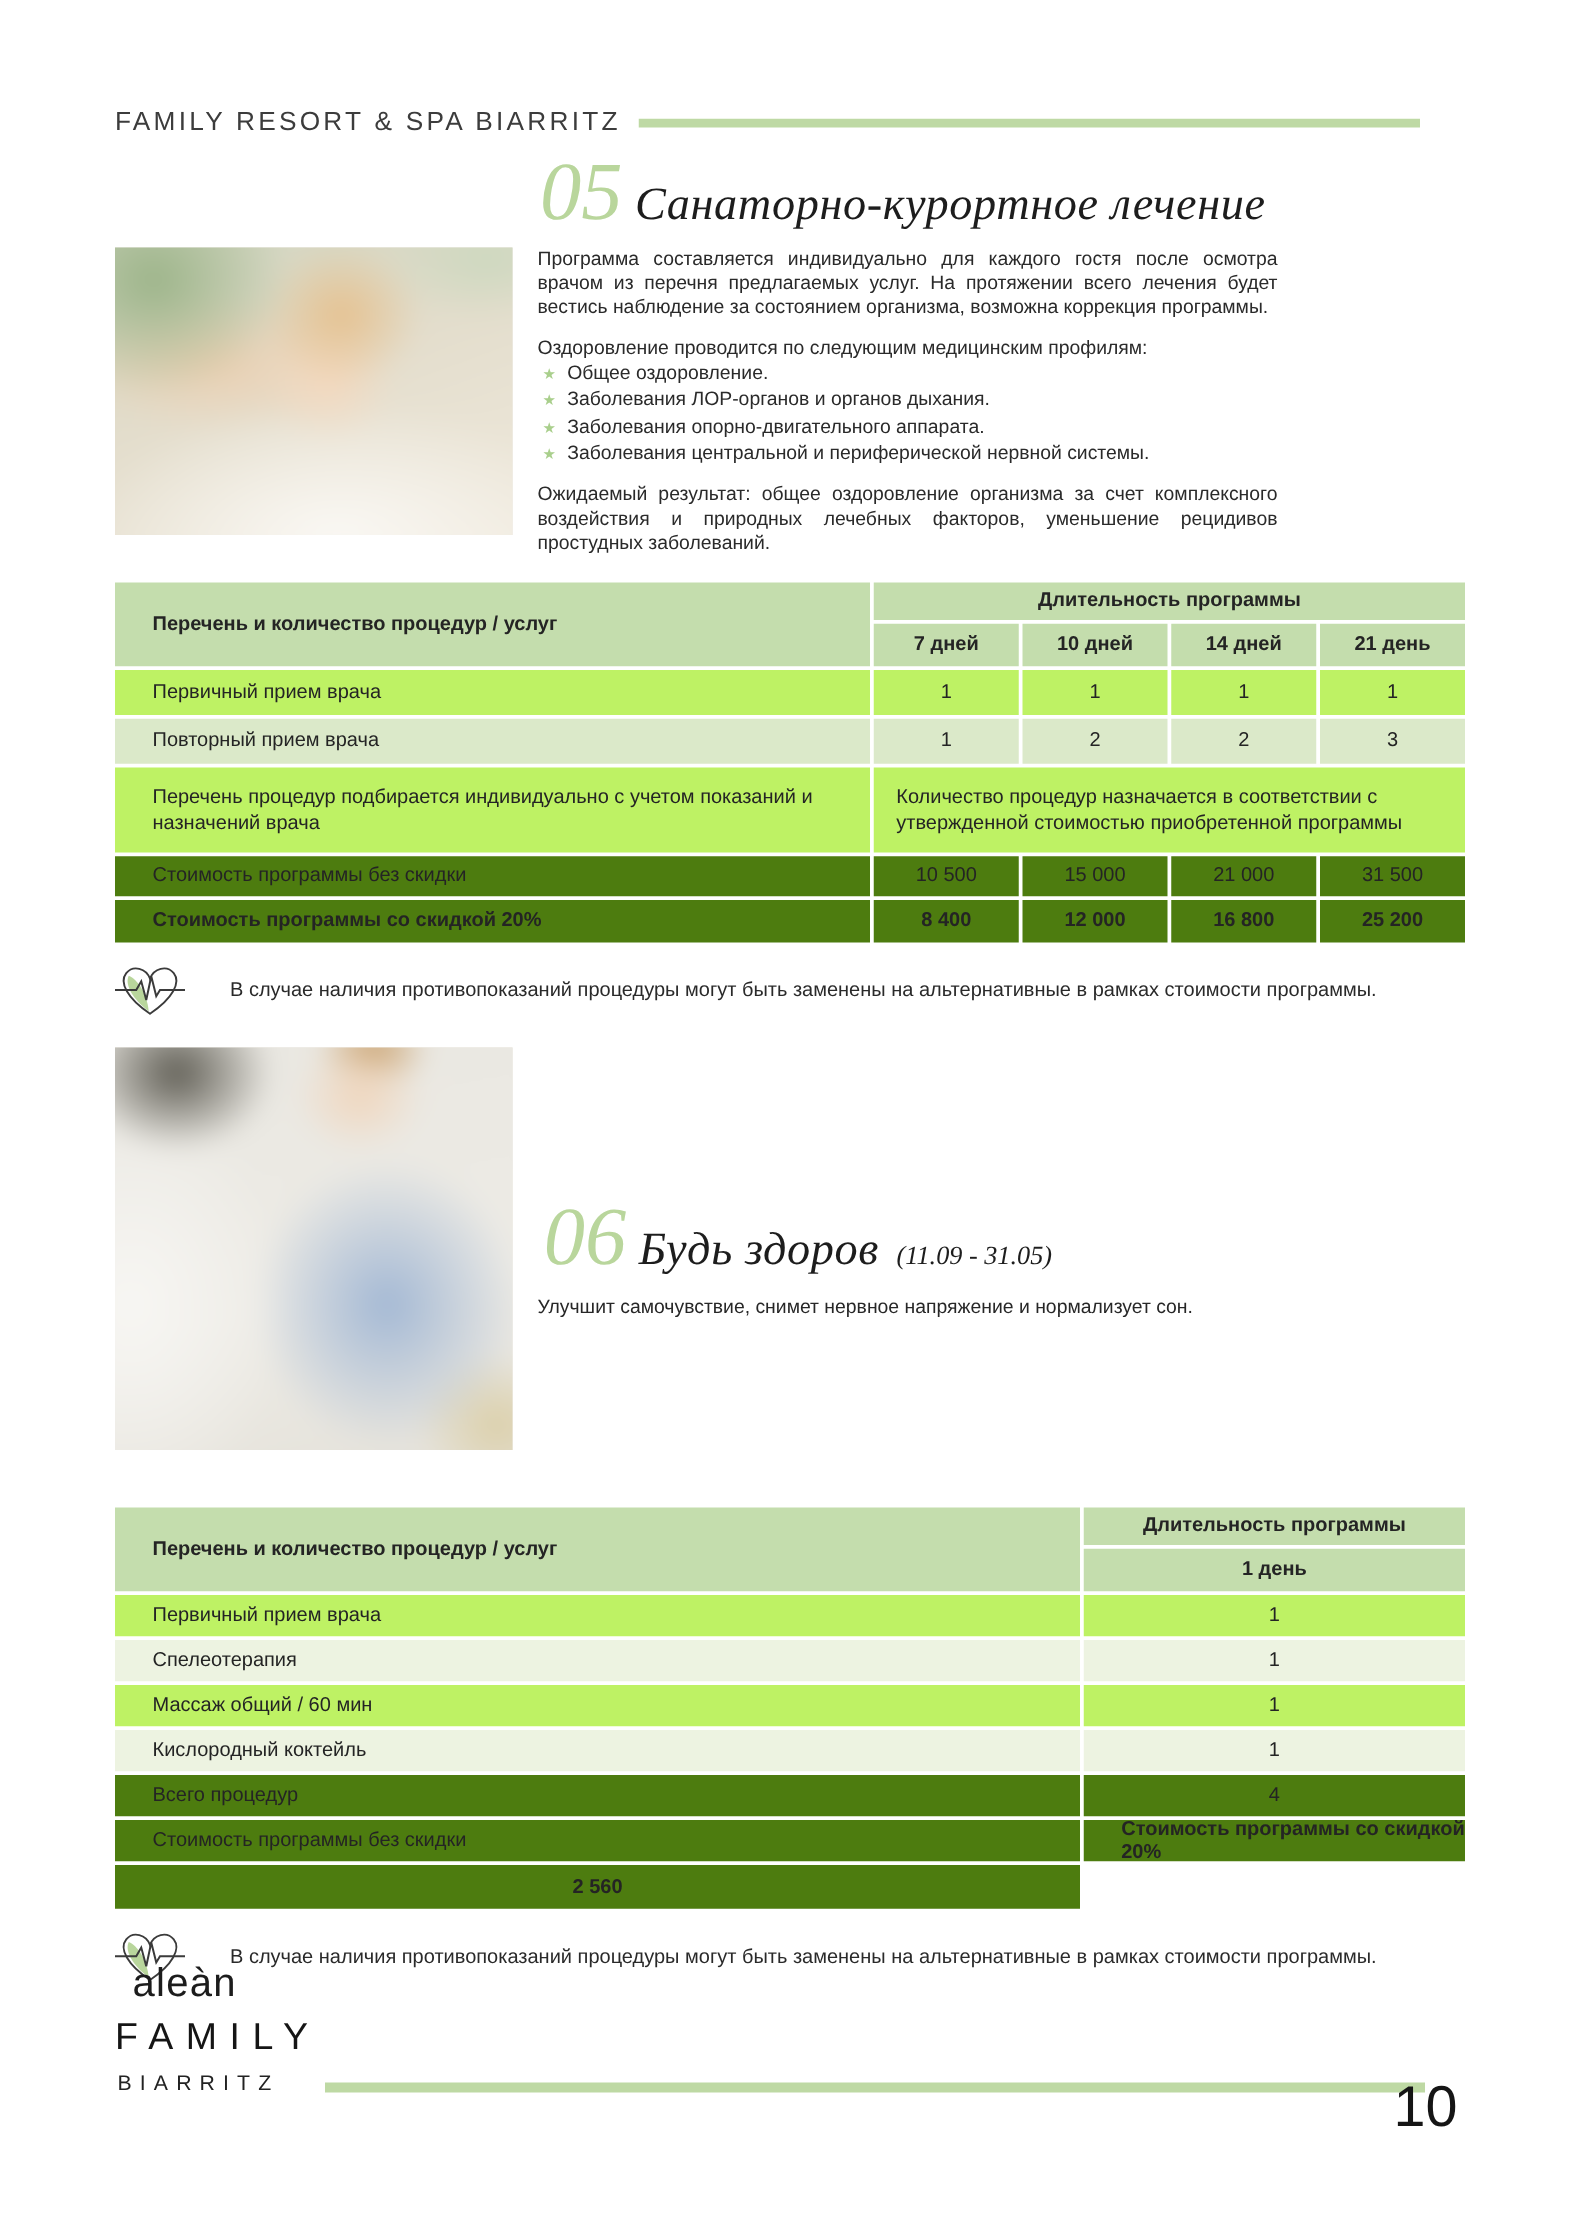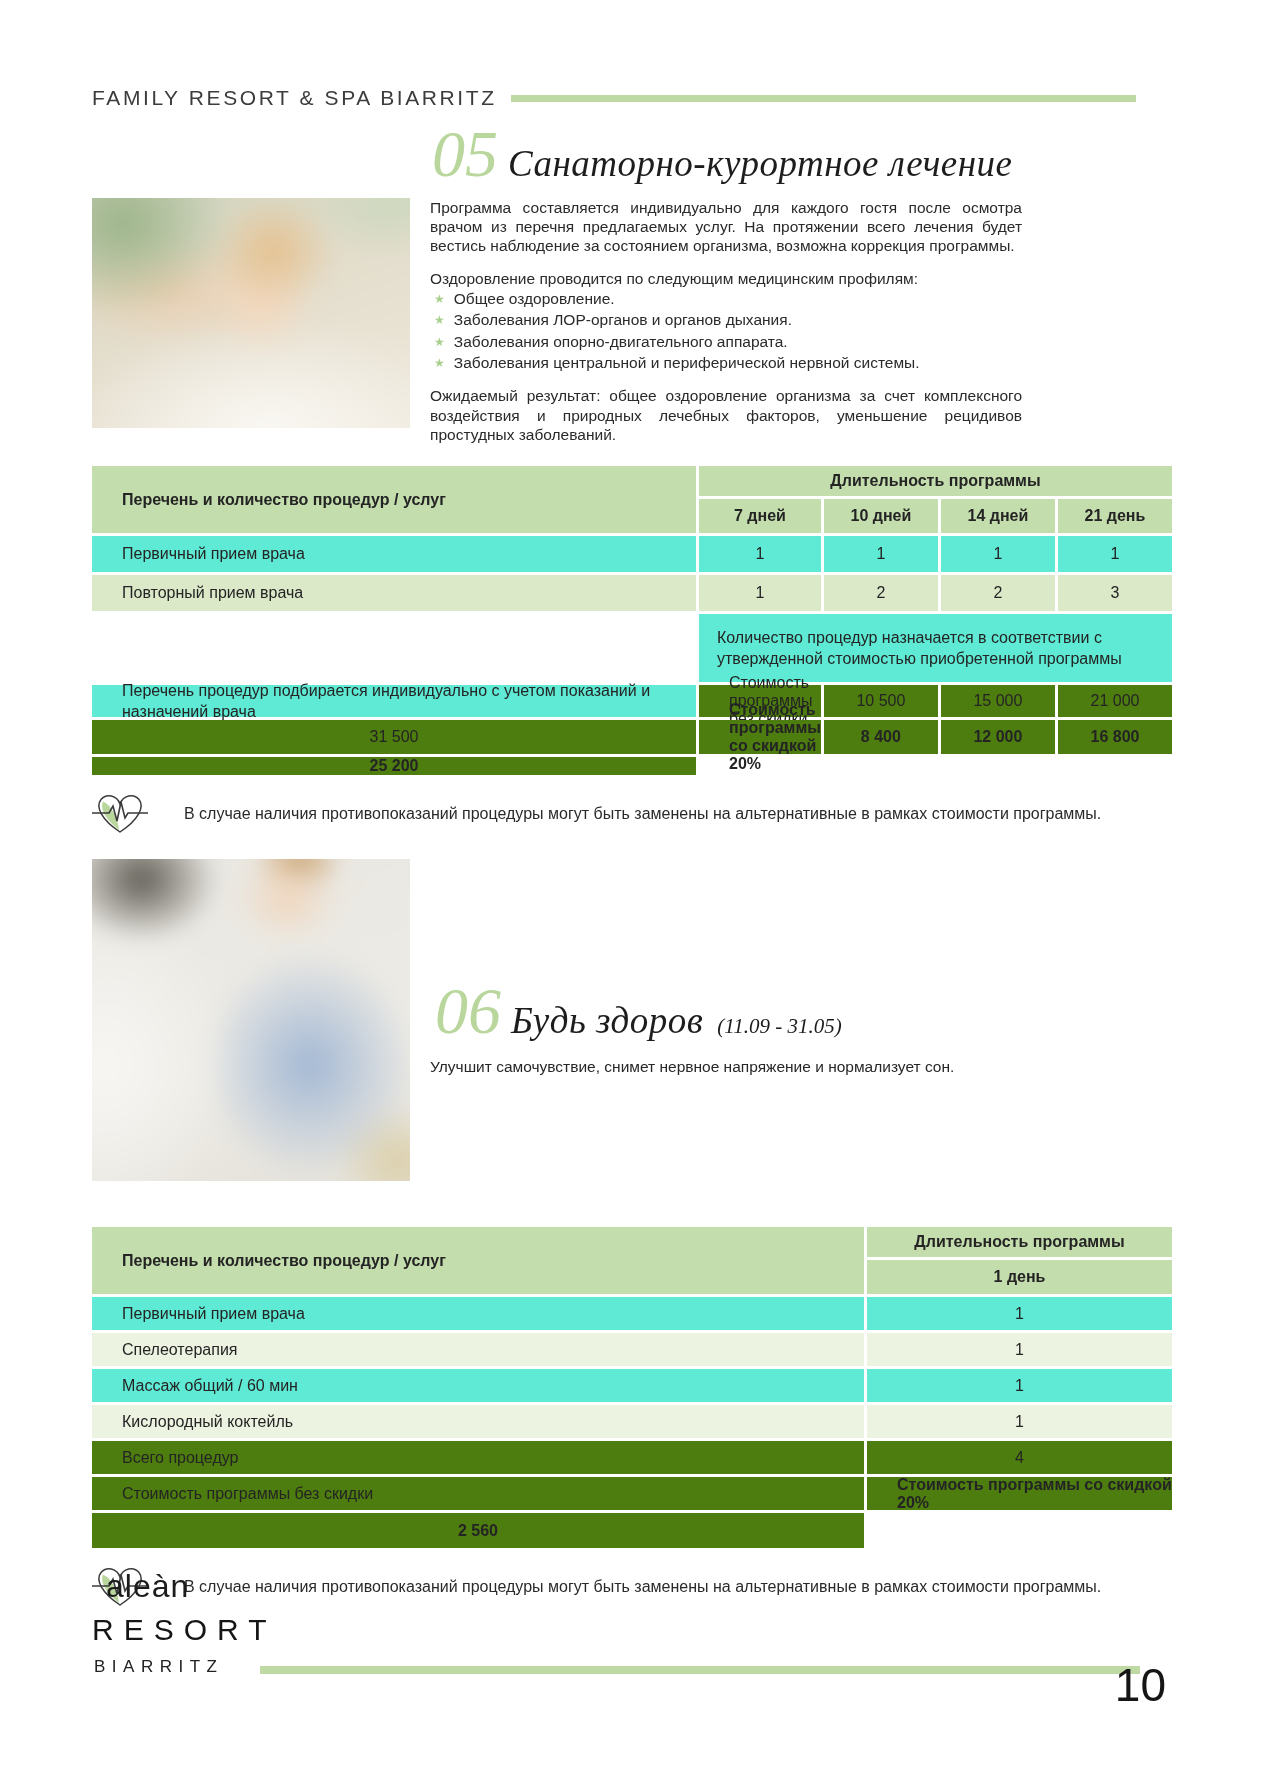--- a/index.html
+++ b/index.html
@@ -72,21 +72,21 @@
 
   
   .tbl { display:grid; gap:3px; margin-top:22px; width:1080px; }
   .t1 { grid-template-columns:604px 1fr 1fr 1fr 1fr; grid-template-rows:30px 34px 36px 36px 68px 32px 34px; }
   .t2 { grid-template-columns:772px 1fr; grid-template-rows:30px 34px 33px 33px 33px 33px 33px 33px 35px; }
   .c { display:flex; align-items:center; font-size:16px; color:#242424; }
   .head { background:#c4ddad; font-weight:700; justify-content:center; text-align:center; }
   .left-head { justify-content:flex-start; padding-left:30px; text-align:left; }
   .lab { padding-left:30px; }
   .val { justify-content:center; text-align:center; }
-  .cream { background:#5eead4; }
+  .cream { background:#bef264; }
   .cream2 { background:#edf3e1; }
   .lgreen { background:#dbe9c9; }
   .price { background:#4d7c0f; }
   .b { font-weight:700; }
   .note-cell { line-height:1.32; padding-top:6px; padding-bottom:6px; padding-right:24px; }
   .note-cell.r { padding-left:18px; }
 
   
   .hnote { display:flex; align-items:center; margin-top:16px;gap:24px; }
   .hnote svg { flex:0 0 56px; }
@@ -161,22 +161,22 @@
       <div class="c val cream">1</div>
       <div class="c val cream">1</div>
       <div class="c val cream">1</div>
 
       <div class="c lab lgreen">Повторный прием врача</div>
       <div class="c val lgreen">1</div>
       <div class="c val lgreen">2</div>
       <div class="c val lgreen">2</div>
       <div class="c val lgreen">3</div>
 
+      <div class="c lab cream note-cell">Перечень процедур подбирается индивидуально с учетом показаний и назначений врача</div>
       <div class="c cream note-cell r" style="grid-column:2/6;">Количество процедур назначается в соответствии с утвержденной стоимостью приобретенной программы</div>
-      <div class="c lab cream note-cell">Перечень процедур подбирается индивидуально с учетом показаний и назначений врача</div>
 
       <div class="c lab price">Стоимость программы без скидки</div>
       <div class="c val price">10 500</div>
       <div class="c val price">15 000</div>
       <div class="c val price">21 000</div>
       <div class="c val price">31 500</div>
 
       <div class="c lab price b">Стоимость программы со скидкой 20%</div>
       <div class="c val price b">8 400</div>
       <div class="c val price b">12 000</div>
@@ -240,19 +240,19 @@
         <path d="M27 39 C14 29 7.5 17.5 11 10.5 C18 13.5 25.5 24 27 39 Z" fill="#b9d69c"></path>
         <path d="M28 41 C10 29 3 16 9 8.5 C14.5 1.8 25 4.5 28 13 C31 4.5 41.5 1.8 47 8.5 C53 16 46 29 28 41 Z" fill="none" stroke="#3b3b3b" stroke-width="1.5"></path>
         <polyline points="0,22 17,22 21,15 25,30 29,11 33,27 36,22 56,22" fill="none" stroke="#3b3b3b" stroke-width="1.6"></polyline>
       </svg>
       <span class="hnote-text">В случае наличия противопоказаний процедуры могут быть заменены на альтернативные в рамках стоимости программы.</span>
     </div>
   </section>
 
   <footer class="footer">
     <div class="logo-alean">aleàn</div>
-    <div class="logo-family">RESORT</div>
+    <div class="logo-family">FAMILY</div>
     <div class="logo-biarritz">BIARRITZ</div>
     <div class="footer-rule"></div>
     <div class="footer-page">10</div>
   </footer>
 
 </div>
 
 </body></html>

